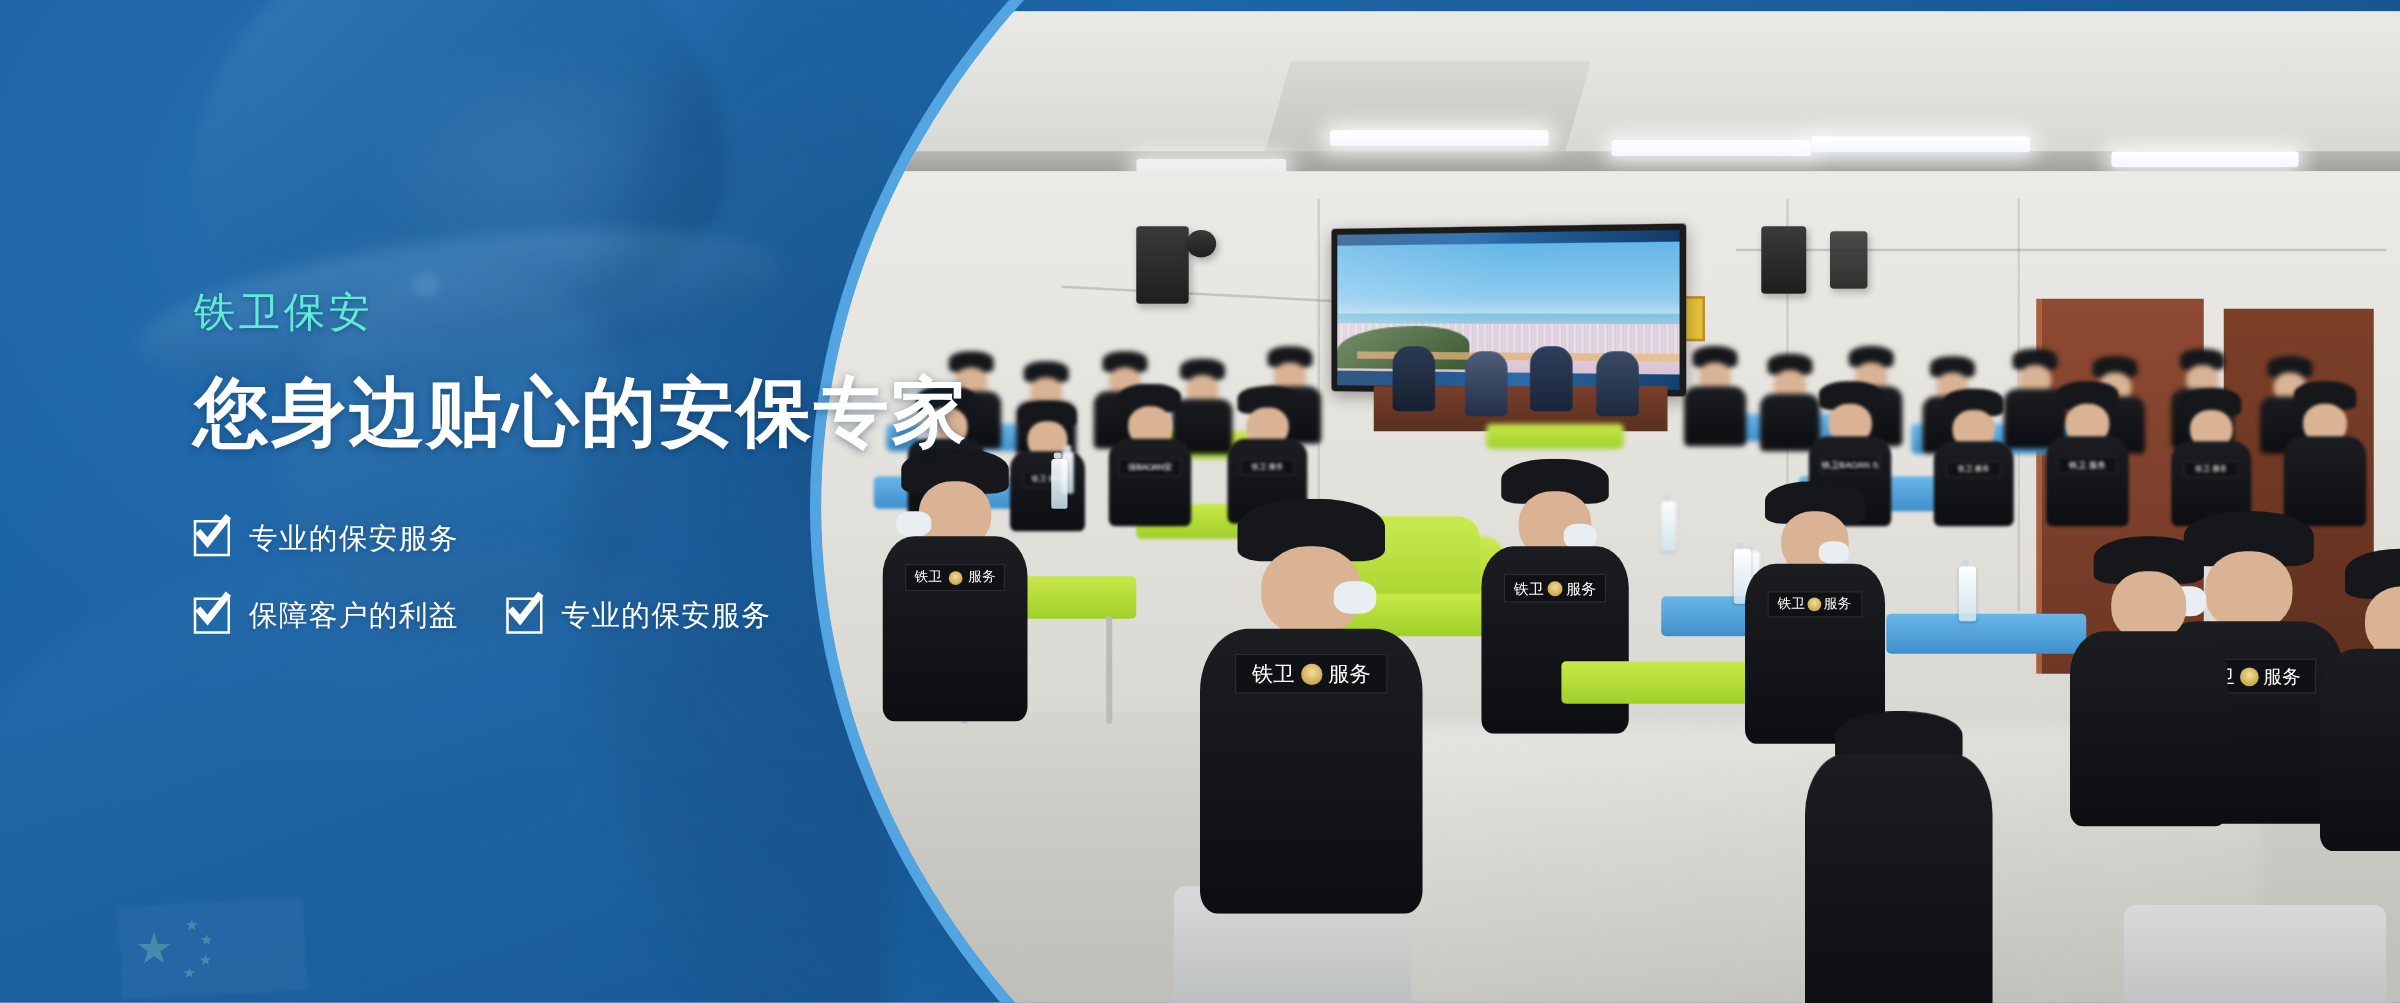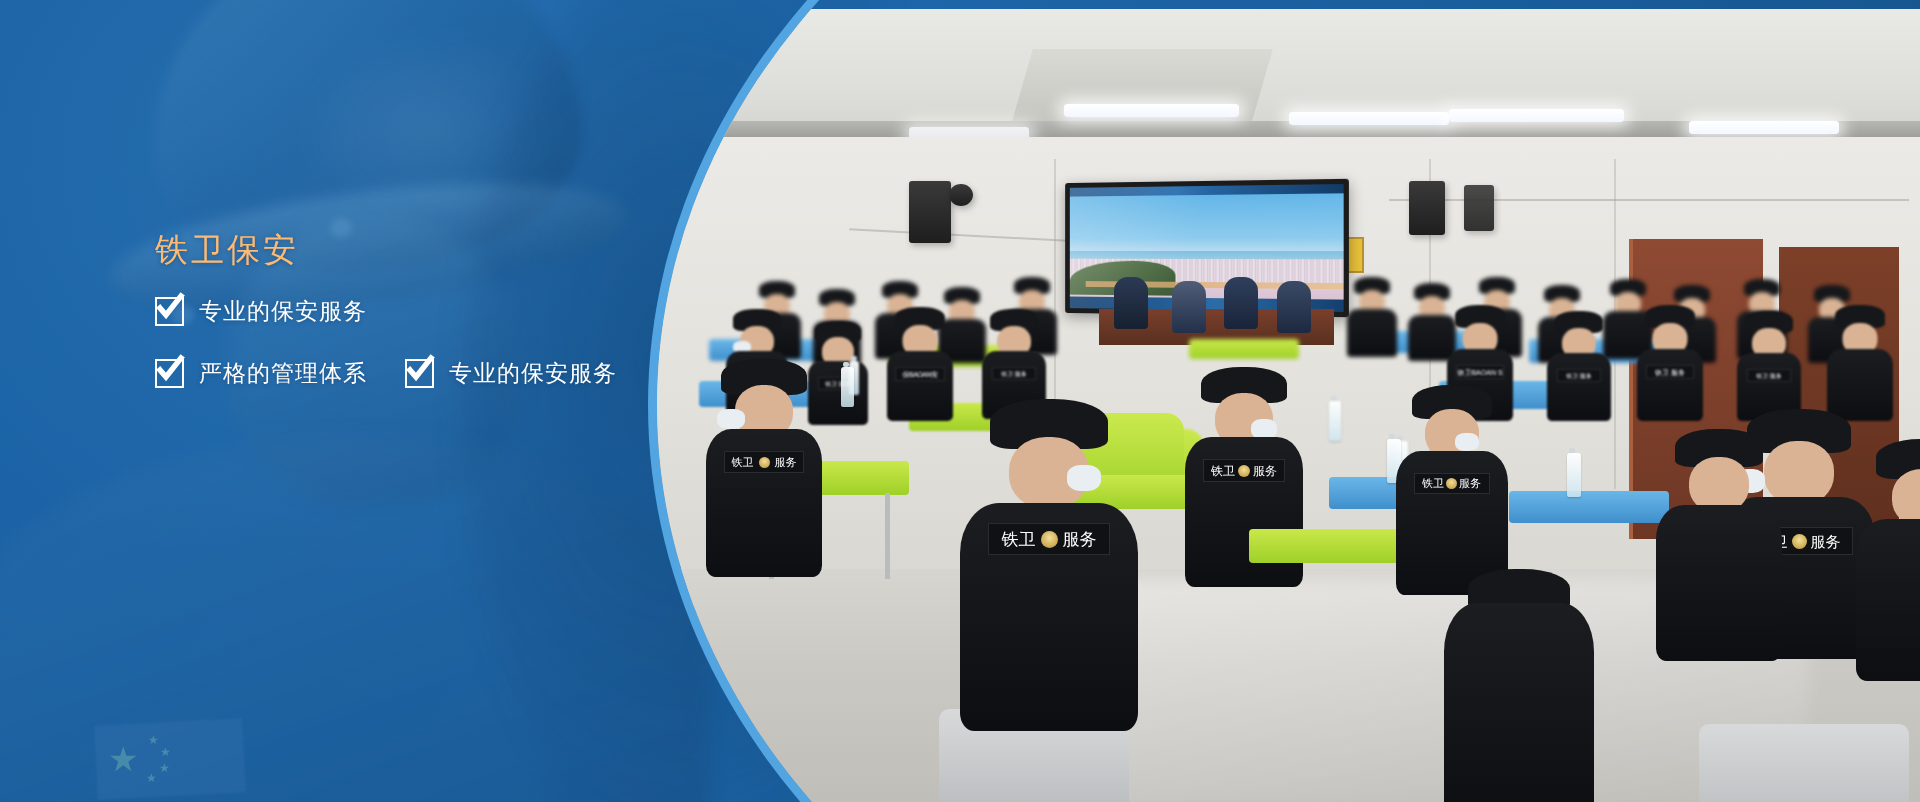--- a/index.html
+++ b/index.html
@@ -67,21 +67,21 @@
   .flag-star{position:absolute;color:rgba(120,190,180,.42);line-height:1;}
   .fs-big{left:108px;top:742px;font-size:34px;}
   .fs-s1{left:148px;top:734px;font-size:12px;}
   .fs-s2{left:160px;top:746px;font-size:12px;}
   .fs-s3{left:159px;top:762px;font-size:12px;}
   .fs-s4{left:146px;top:772px;font-size:12px;}
 
   
   .copy{position:absolute;left:155px;top:232px;width:640px;z-index:6;}
   .eyebrow{
-    color:#fdba74;font-size:33px;letter-spacing:3px;font-weight:400;
+    color:#5eead4;font-size:33px;letter-spacing:3px;font-weight:400;
     line-height:1.1;margin:0 0 28px 0;text-shadow:0 1px 4px rgba(0,40,80,.35);
   }
   .headline{
     color:#ffffff;font-size:60px;font-weight:700;letter-spacing:2px;
     line-height:1.12;margin:0 0 52px 0;white-space:nowrap;
     text-shadow:0 2px 7px rgba(0,35,70,.45);
   }
   .feature-grid{display:block;}
   .feature-row{display:flex;align-items:center;margin-bottom:31px;}
   .feature{display:flex;align-items:center;}
@@ -508,20 +508,21 @@
           <span class="badge-emblem" style="width:17px;height:17px;margin:0 5px;"></span>
           <span style="display:inline-block">服务</span>
         </div>
       </div>
 
     </div>
   </div>
 
   <div class="copy">
     <div class="eyebrow">铁卫保安</div>
+    <h1 class="headline">您身边贴心的安保专家</h1>
 
     <div class="feature-grid">
 
       <div class="feature-row">
         <div class="feature f-a">
           <span class="check-icon">
             <svg viewBox="0 0 32 32">
                 <path d="M6 17 L12 24 L27 5" fill="none" stroke="#ffffff" stroke-width="5.5" stroke-linecap="square"></path>
               </svg>
           </span>
@@ -529,21 +530,21 @@
         </div>
       </div>
 
       <div class="feature-row">
         <div class="feature f-a">
           <span class="check-icon">
             <svg viewBox="0 0 32 32">
                 <path d="M6 17 L12 24 L27 5" fill="none" stroke="#ffffff" stroke-width="5.5" stroke-linecap="square"></path>
               </svg>
           </span>
-          <span class="feature-label">严格的管理体系</span>
+          <span class="feature-label">保障客户的利益</span>
         </div>
         <div class="feature">
           <span class="check-icon">
             <svg viewBox="0 0 32 32">
                 <path d="M6 17 L12 24 L27 5" fill="none" stroke="#ffffff" stroke-width="5.5" stroke-linecap="square"></path>
               </svg>
           </span>
           <span class="feature-label">专业的保安服务</span>
         </div>
       </div>

